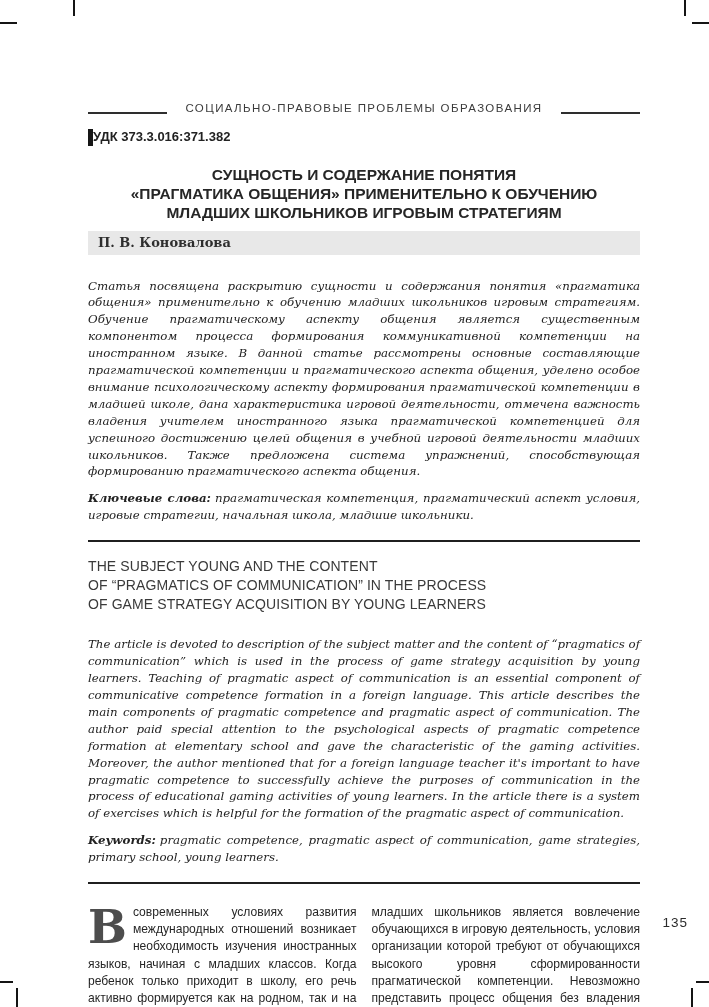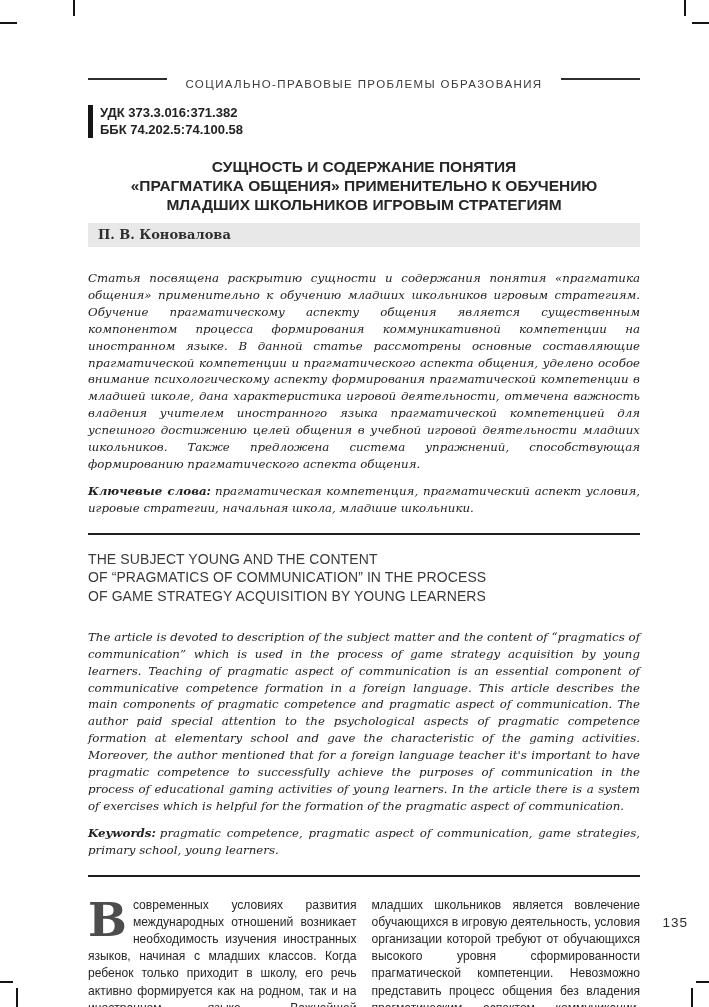--- a/index.html
+++ b/index.html
@@ -13,29 +13,29 @@
   .crop.tl-h{left:0;top:22px;width:17px;height:2px;}
   .crop.tr-v{left:684px;top:0;width:2px;height:16px;}
   .crop.tr-h{right:0;top:22px;width:17px;height:2px;}
   .crop.bl-h{left:0;top:981px;width:13px;height:2px;}
   .crop.bl-v{left:16px;top:988px;width:2px;height:19px;}
   .crop.br-h{right:0;top:981px;width:13px;height:2px;}
   .crop.br-v{left:691px;top:988px;width:2px;height:19px;}
 
   .content{position:absolute;left:88px;top:78px;width:552px;}
 
-  .journal-header{display:flex;align-items:flex-start;gap:4px;}
+  .journal-header{display:flex;align-items:flex-end;gap:4px;margin-top:24px;}
   .rule-seg{height:2px;background:#2e2e2e;width:79px;flex:0 0 auto;}
   .journal-title{
     flex:1;text-align:center;font-size:11.5px;letter-spacing:1.4px;
     color:#3b3b3b;white-space:nowrap;
   }
 
   .codes{
-    margin-top:15px;border-left:5px solid #161616;padding-left:7px;
+    margin-top:15px;border-left:5px solid #161616;
     font-weight:bold;font-size:13px;line-height:16.5px;color:#222;
   }
   .codes div{white-space:nowrap;}
 
   .title-ru{margin-top:19px;font-weight:bold;font-size:15.5px;line-height:19px;color:#262626;text-align:center;}
   .title-ru span{display:block;}
 
   .author-box{
     margin-top:9px;background:#e8e8e8;
     font-family:"DejaVu Serif","Liberation Serif",serif;font-weight:bold;
@@ -86,21 +86,20 @@
   <div class="content">
 
     <div class="journal-header">
       <div class="rule-seg"></div>
       <div class="journal-title">СОЦИАЛЬНО-ПРАВОВЫЕ ПРОБЛЕМЫ ОБРАЗОВАНИЯ</div>
       <div class="rule-seg"></div>
     </div>
 
     <div class="codes">
       <div>УДК 373.3.016:371.382</div>
-      <div>ББК 74.202.5:74.100.58</div>
     </div>
 
     <h1 class="title-ru" style="margin-bottom:0;">
       <span>СУЩНОСТЬ И СОДЕРЖАНИЕ ПОНЯТИЯ</span>
       <span>«ПРАГМАТИКА ОБЩЕНИЯ» ПРИМЕНИТЕЛЬНО К ОБУЧЕНИЮ</span>
       <span>МЛАДШИХ ШКОЛЬНИКОВ ИГРОВЫМ СТРАТЕГИЯМ</span>
     </h1>
 
     <div class="author-box">П. В. Коновалова</div>
 

